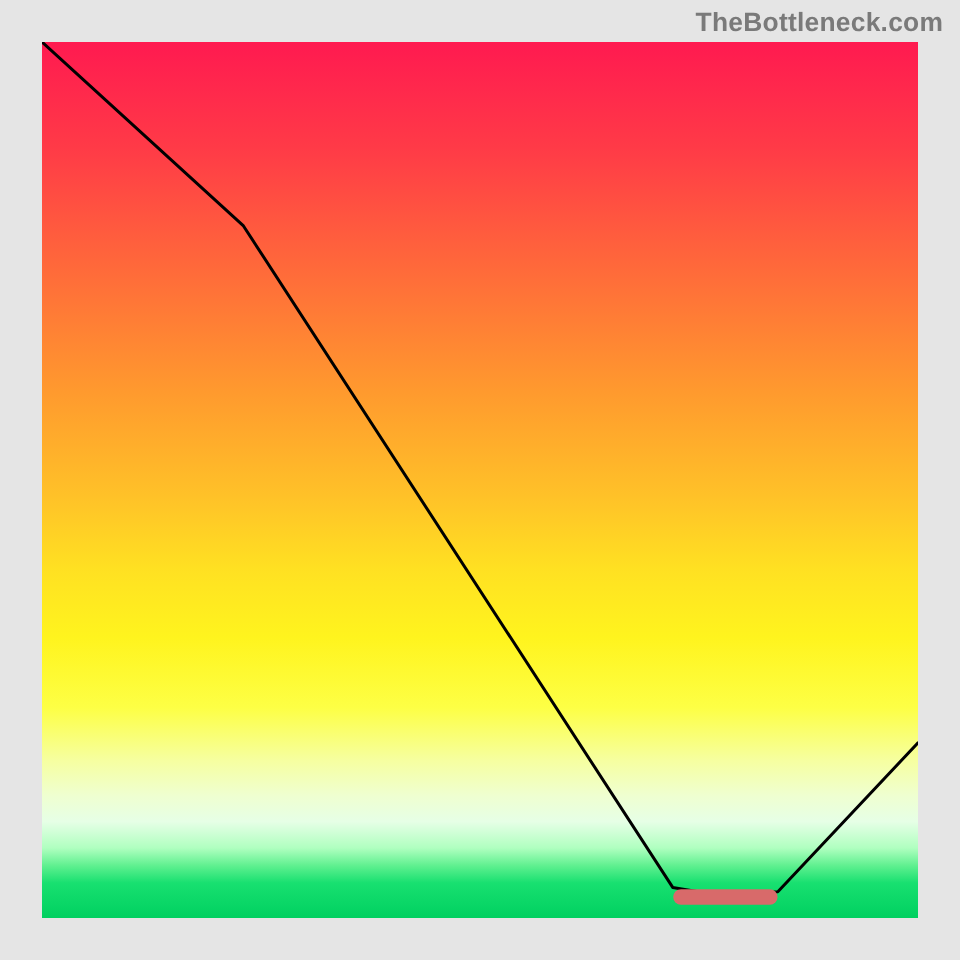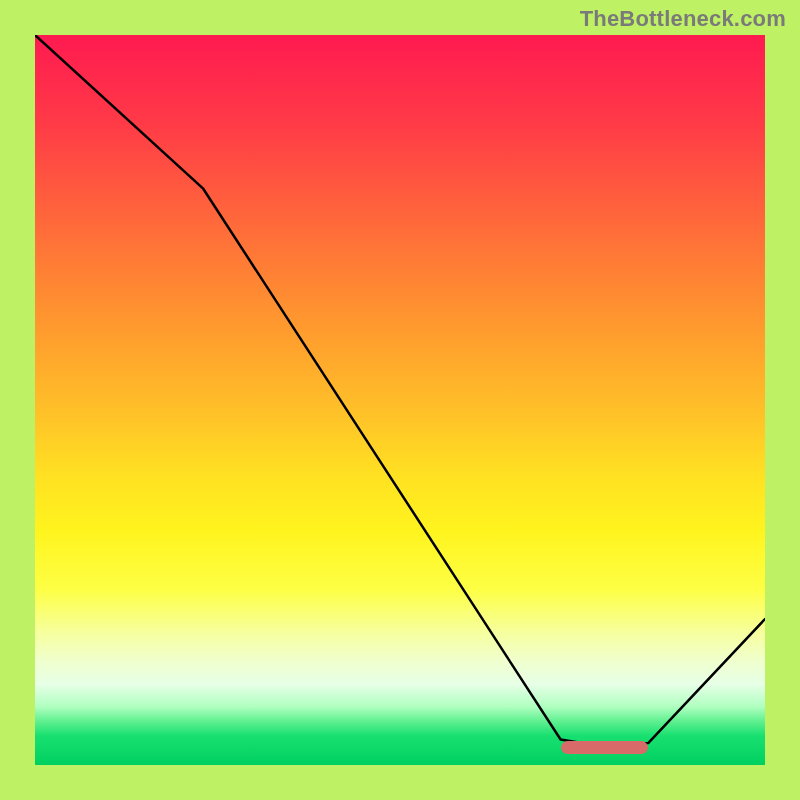--- a/index.html
+++ b/index.html
@@ -9,21 +9,21 @@
     height: 800px;
     background: #000;
     overflow: hidden;
     font-family: Arial, Helvetica, sans-serif;
   }
   .frame {
     position: absolute;
     left: 0; top: 0;
     width: 800px;
     height: 800px;
-    background: #bef264;
+    background: #e5e5e5;
   }
   .plot {
     position: absolute;
     left: 35px;
     top: 35px;
     width: 730px;
     height: 730px;
     background: linear-gradient(to bottom,
       #ff1a50 0%,
       #ff3a47 12%,

